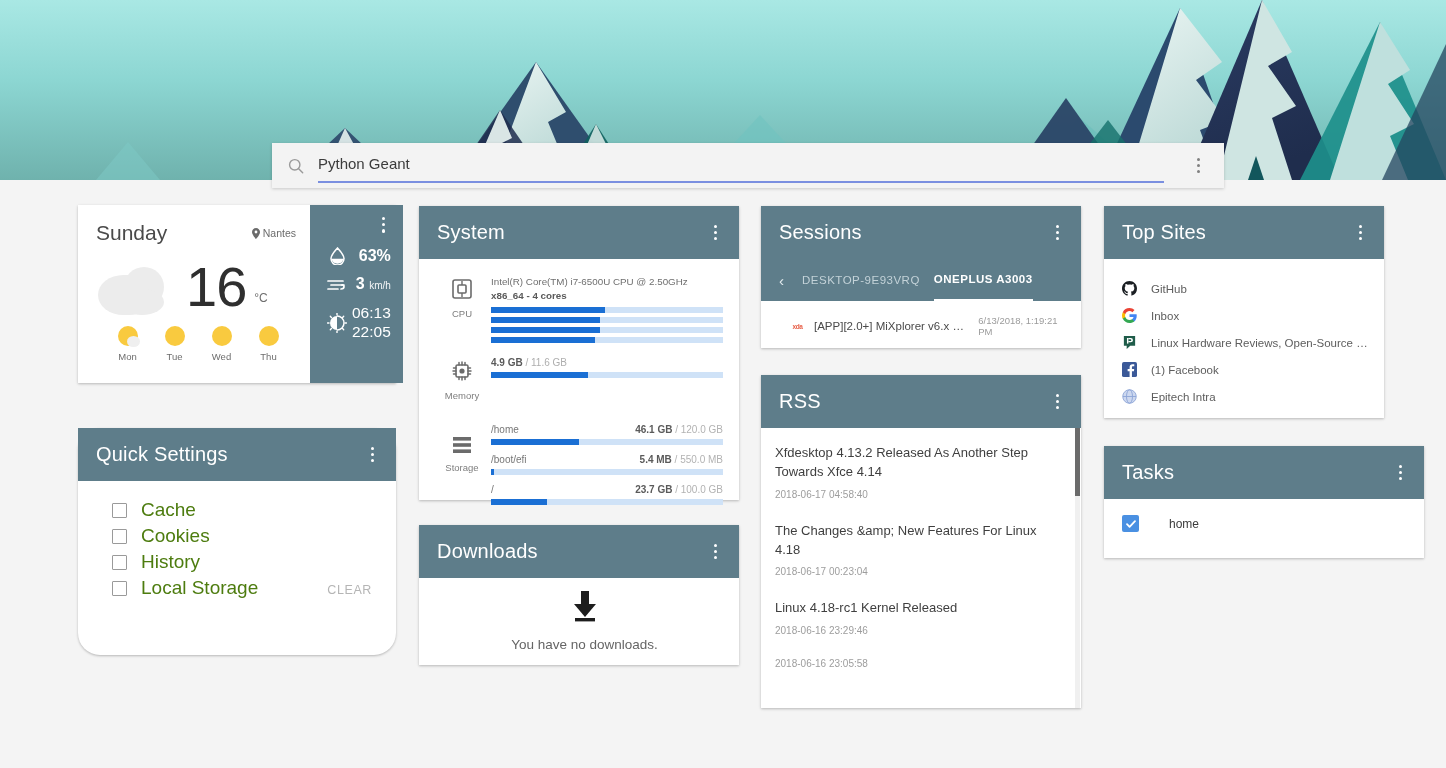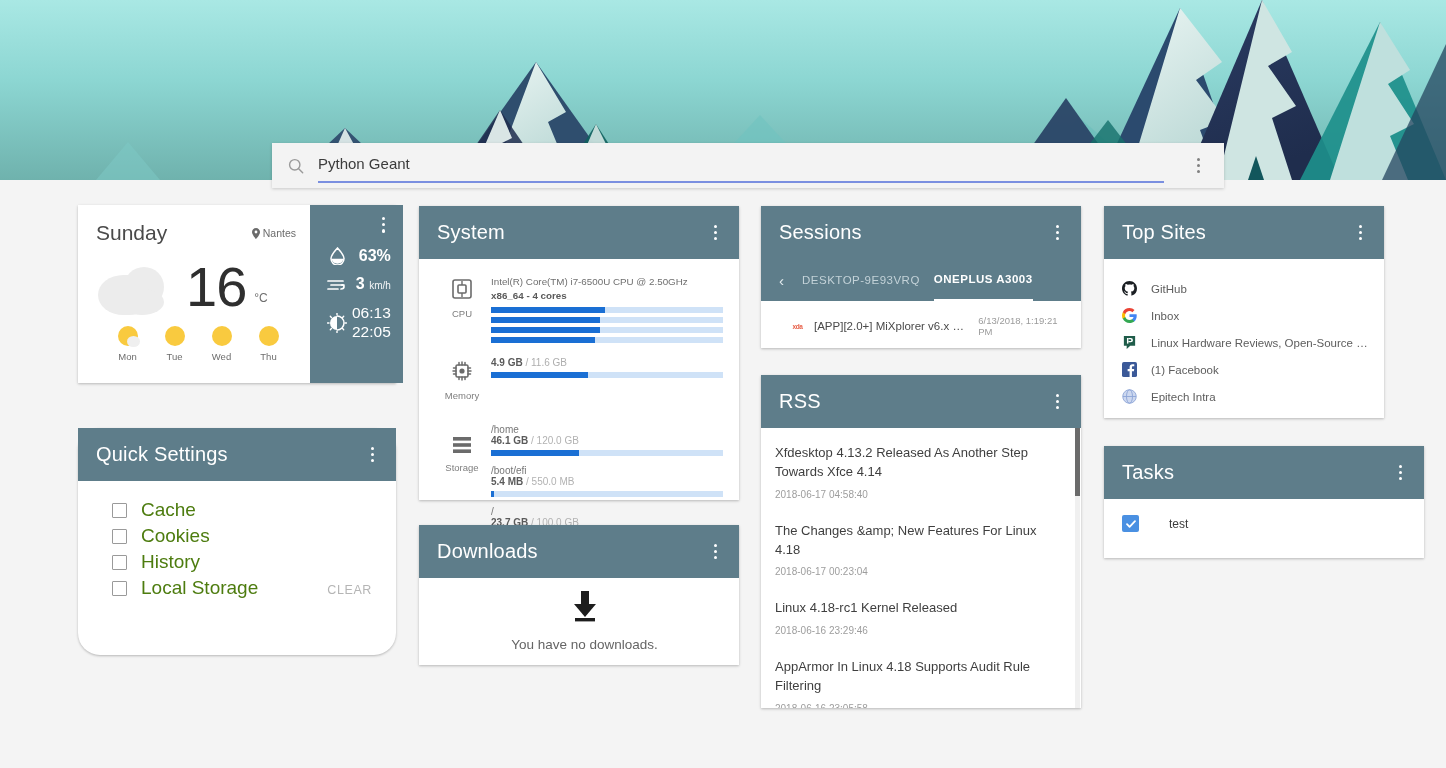--- a/index.html
+++ b/index.html
@@ -91,21 +91,21 @@
   .sysrow { display: flex; margin-bottom: 12px; }
   .sysicon { width: 58px; flex: 0 0 58px; text-align: center; padding-top: 4px;}
   .sysicon .lbl { font-size: 9.5px; color: #7d7d7d; margin-top: 3px; }
   .sysmain { flex: 1; padding-top: 2px; }
   .cpu-title { font-size: 9.8px; color: #6f6f6f; line-height: 1.45; }
   .cpu-title b { color: #5a5a5a; font-weight: bold;}
   .bar { height: 6px; background: #cfe2f7; margin-top: 4px; position: relative; overflow: hidden;}
   .bar i { display: block; height: 100%; background: #1a6fd4; }
   .memtxt { font-size: 10px; color: #aeaeae; margin-bottom: 2px;}
   .memtxt b { color: #5a5a5a; font-weight: bold; font-size: 10px;}
-  .stor-line { display: flex; justify-content: space-between; align-items: baseline; font-size: 10px; color: #777; margin-top: 9px; flex-direction: column;}
+  .stor-line { display: flex; justify-content: space-between; align-items: baseline; font-size: 10px; color: #777; margin-top: 9px;}
   .stor-line .sv { color: #b2b2b2; }
   .stor-line .sv b { color: #5a5a5a; font-weight: bold; }
 
   
   #downloads { left: 419px; top: 525px; width: 320px; height: 140px; }
   #dl-body { height: 87px; display: flex; flex-direction: column; align-items: center; justify-content: center; margin-left: 11px; }
   #dl-text { font-size: 13.5px; color: #656565; margin-top: 14px; }
 
   
   #sessions { left: 761px; top: 206px; width: 320px; height: 142px; }
@@ -499,21 +499,20 @@
       </div>
       <div class="rss-item">
         <div class="rss-title">The Changes &amp;amp; New Features For Linux 4.18</div>
         <div class="rss-date">2018-06-17 00:23:04</div>
       </div>
       <div class="rss-item">
         <div class="rss-title">Linux 4.18-rc1 Kernel Released</div>
         <div class="rss-date">2018-06-16 23:29:46</div>
       </div>
       <div class="rss-item">
-        <div class="rss-title">AppArmor In Linux 4.18 Supports Audit Rule Filtering</div>
         <div class="rss-date">2018-06-16 23:05:58</div>
       </div>
       <div id="rss-scroll">
         <div id="rss-thumb"></div>
       </div>
     </div>
   </div>
 
   <div class="card" id="topsites">
     <div class="card-header">
@@ -584,17 +583,17 @@
           <i></i>
           <i></i>
         </div>
     </div>
     <div id="tasks-body">
       <span id="task-cb">
         <svg width="12" height="12" viewBox="0 0 12 12">
           <polyline points="2,6.2 4.6,8.8 10,3.2" fill="none" stroke="#fff" stroke-width="1.8" stroke-linecap="round" stroke-linejoin="round"></polyline>
         </svg>
       </span>
-      <span id="task-lbl">test</span>
+      <span id="task-lbl">home</span>
     </div>
   </div>
 
 </div>
 
 </body></html>

